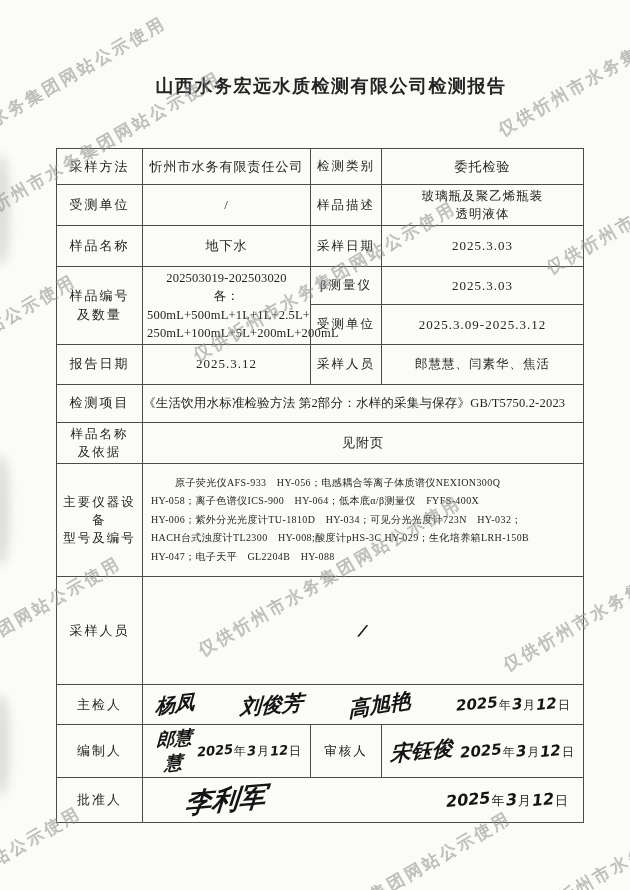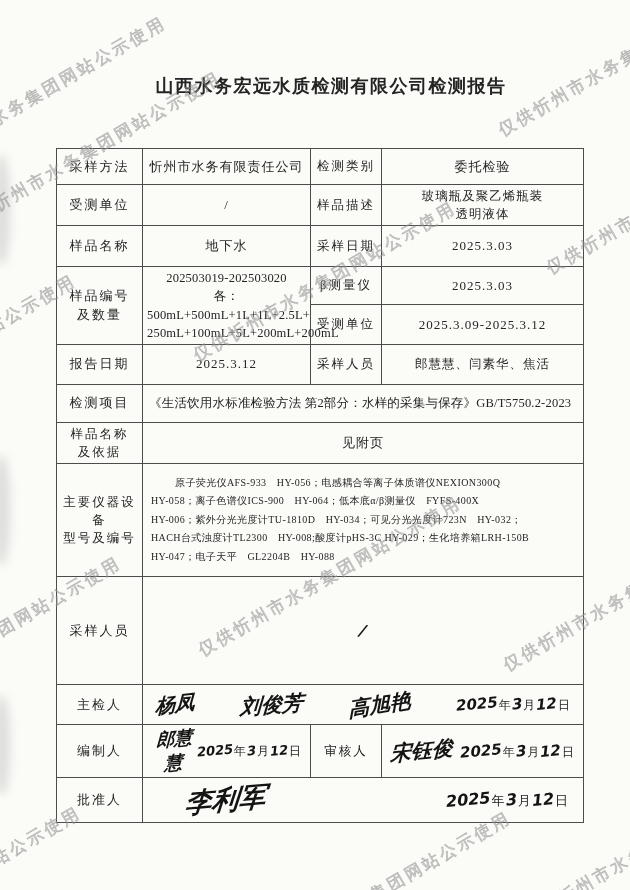--- a/index.html
+++ b/index.html
@@ -31,21 +31,21 @@
     font-size:12.5px;letter-spacing:0.5px;z-index:2;
   }
   
   .tablewrap{position:absolute;top:148px;left:56px;z-index:2;}
   table{border-collapse:collapse;table-layout:fixed;width:527px;font-size:13px;}
   td{border:1px solid #4c4c4c;text-align:center;vertical-align:middle;padding:2px 4px;overflow:visible;}
   .lbl{letter-spacing:2px;}
   .val{letter-spacing:1px;}
   .pre{white-space:pre-line;line-height:1.45;}
   .small{font-size:12.5px;}
-  .method{text-align:left;padding-left:6px;letter-spacing:0.2px;font-size:12.5px;}
+  .method{text-align:left;padding-left:0;letter-spacing:0.2px;font-size:12.5px;}
   .instr{
     text-align:left;font-size:10px;letter-spacing:0.4px;line-height:1.85;
     padding:4px 8px;text-indent:24px;white-space:pre-line;
   }
   
   .hand{font-family:"DejaVu Sans",sans-serif;font-style:italic;font-weight:bold;color:#141414;}
   .sig{display:inline-block;transform:rotate(-6deg) skewX(-8deg);}
   .sigrow{display:flex;align-items:center;justify-content:space-between;padding:0 8px;}
   .dnum{font-size:15px;display:inline-block;transform:rotate(-5deg);}
   .dunit{font-size:12px;margin:0 1px;}

